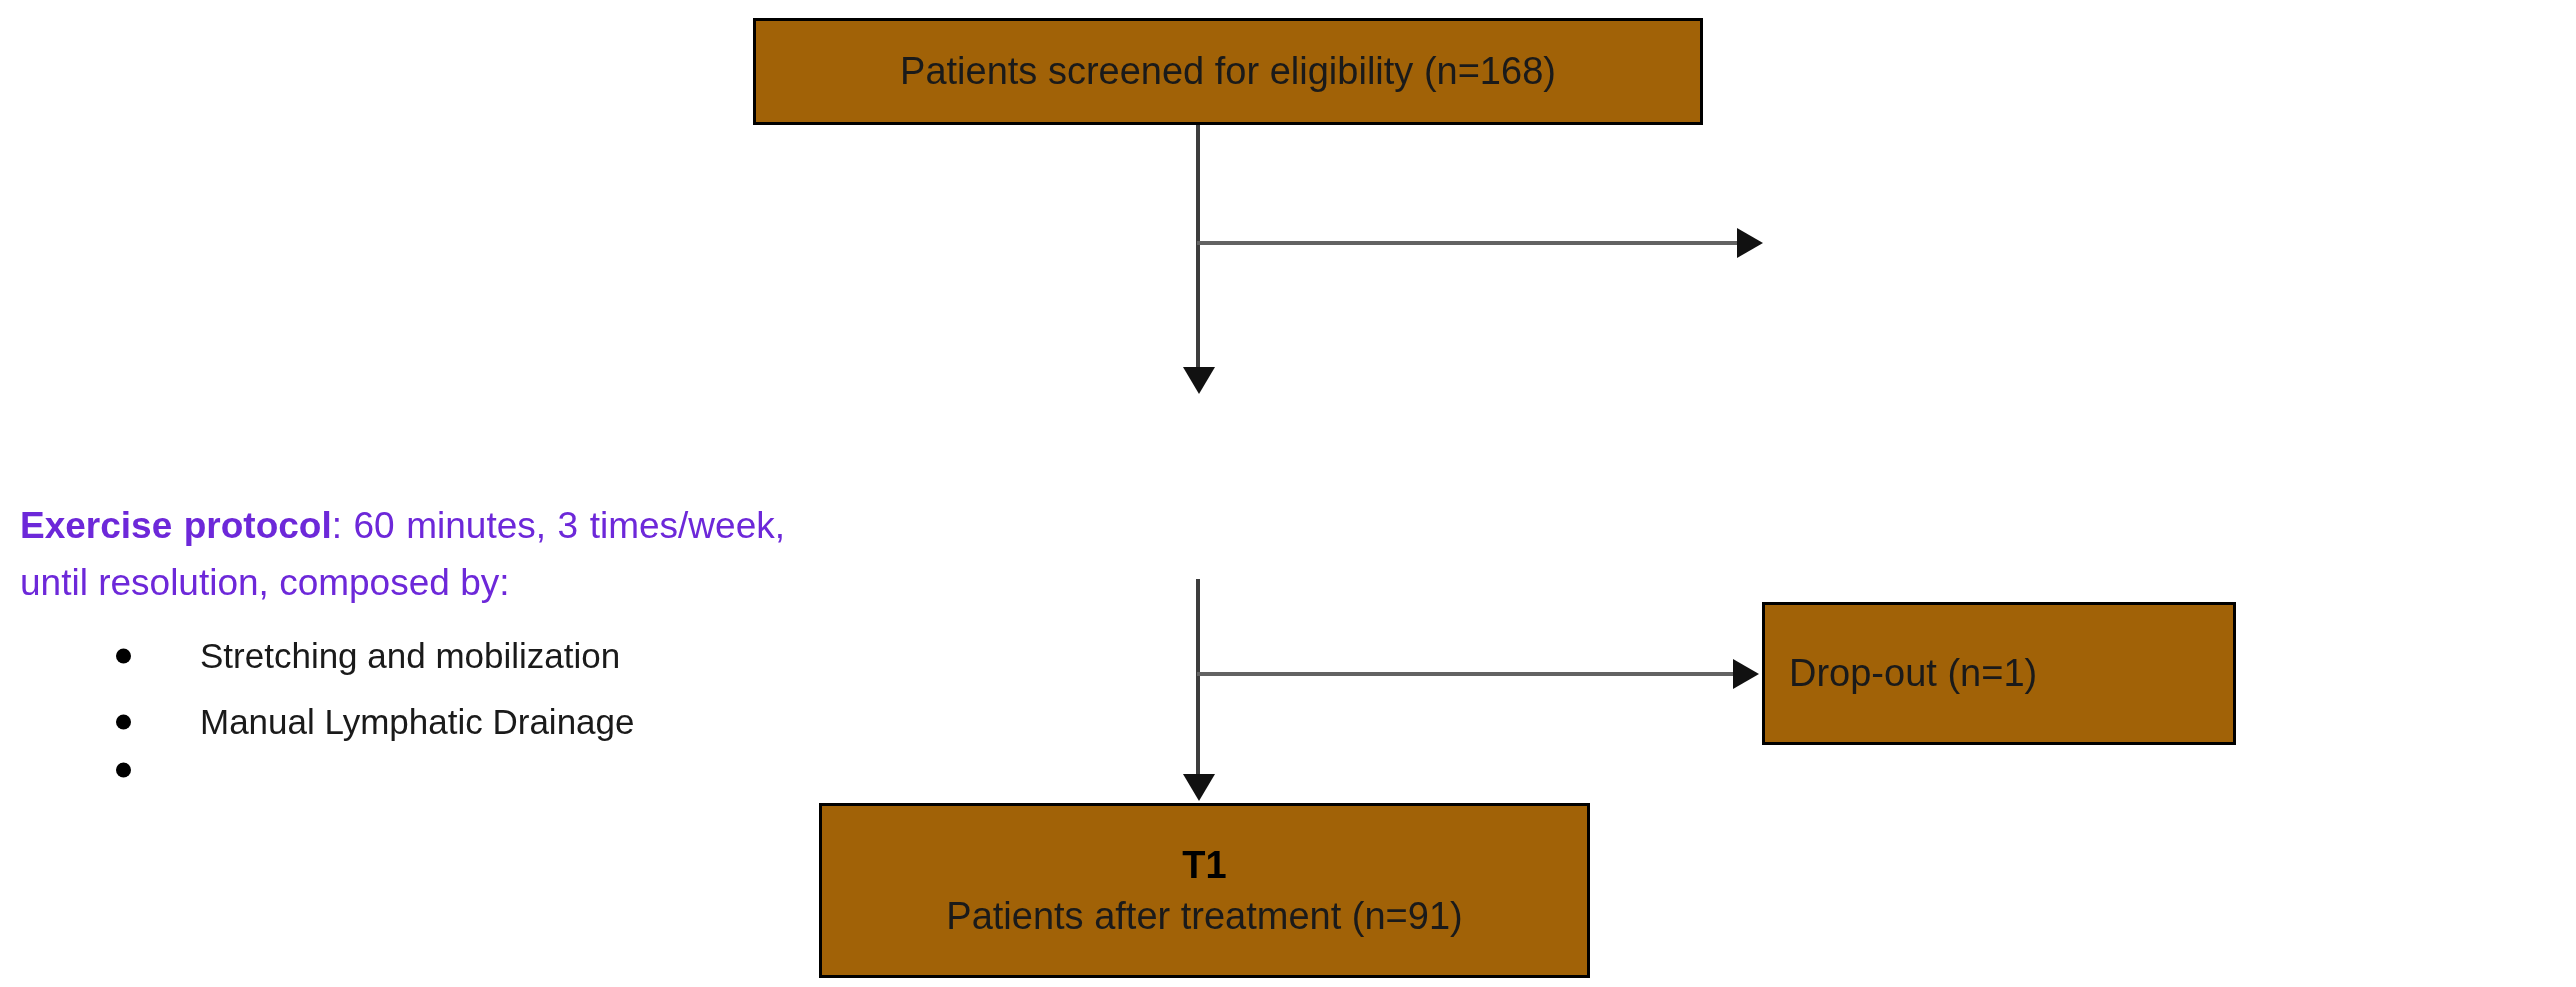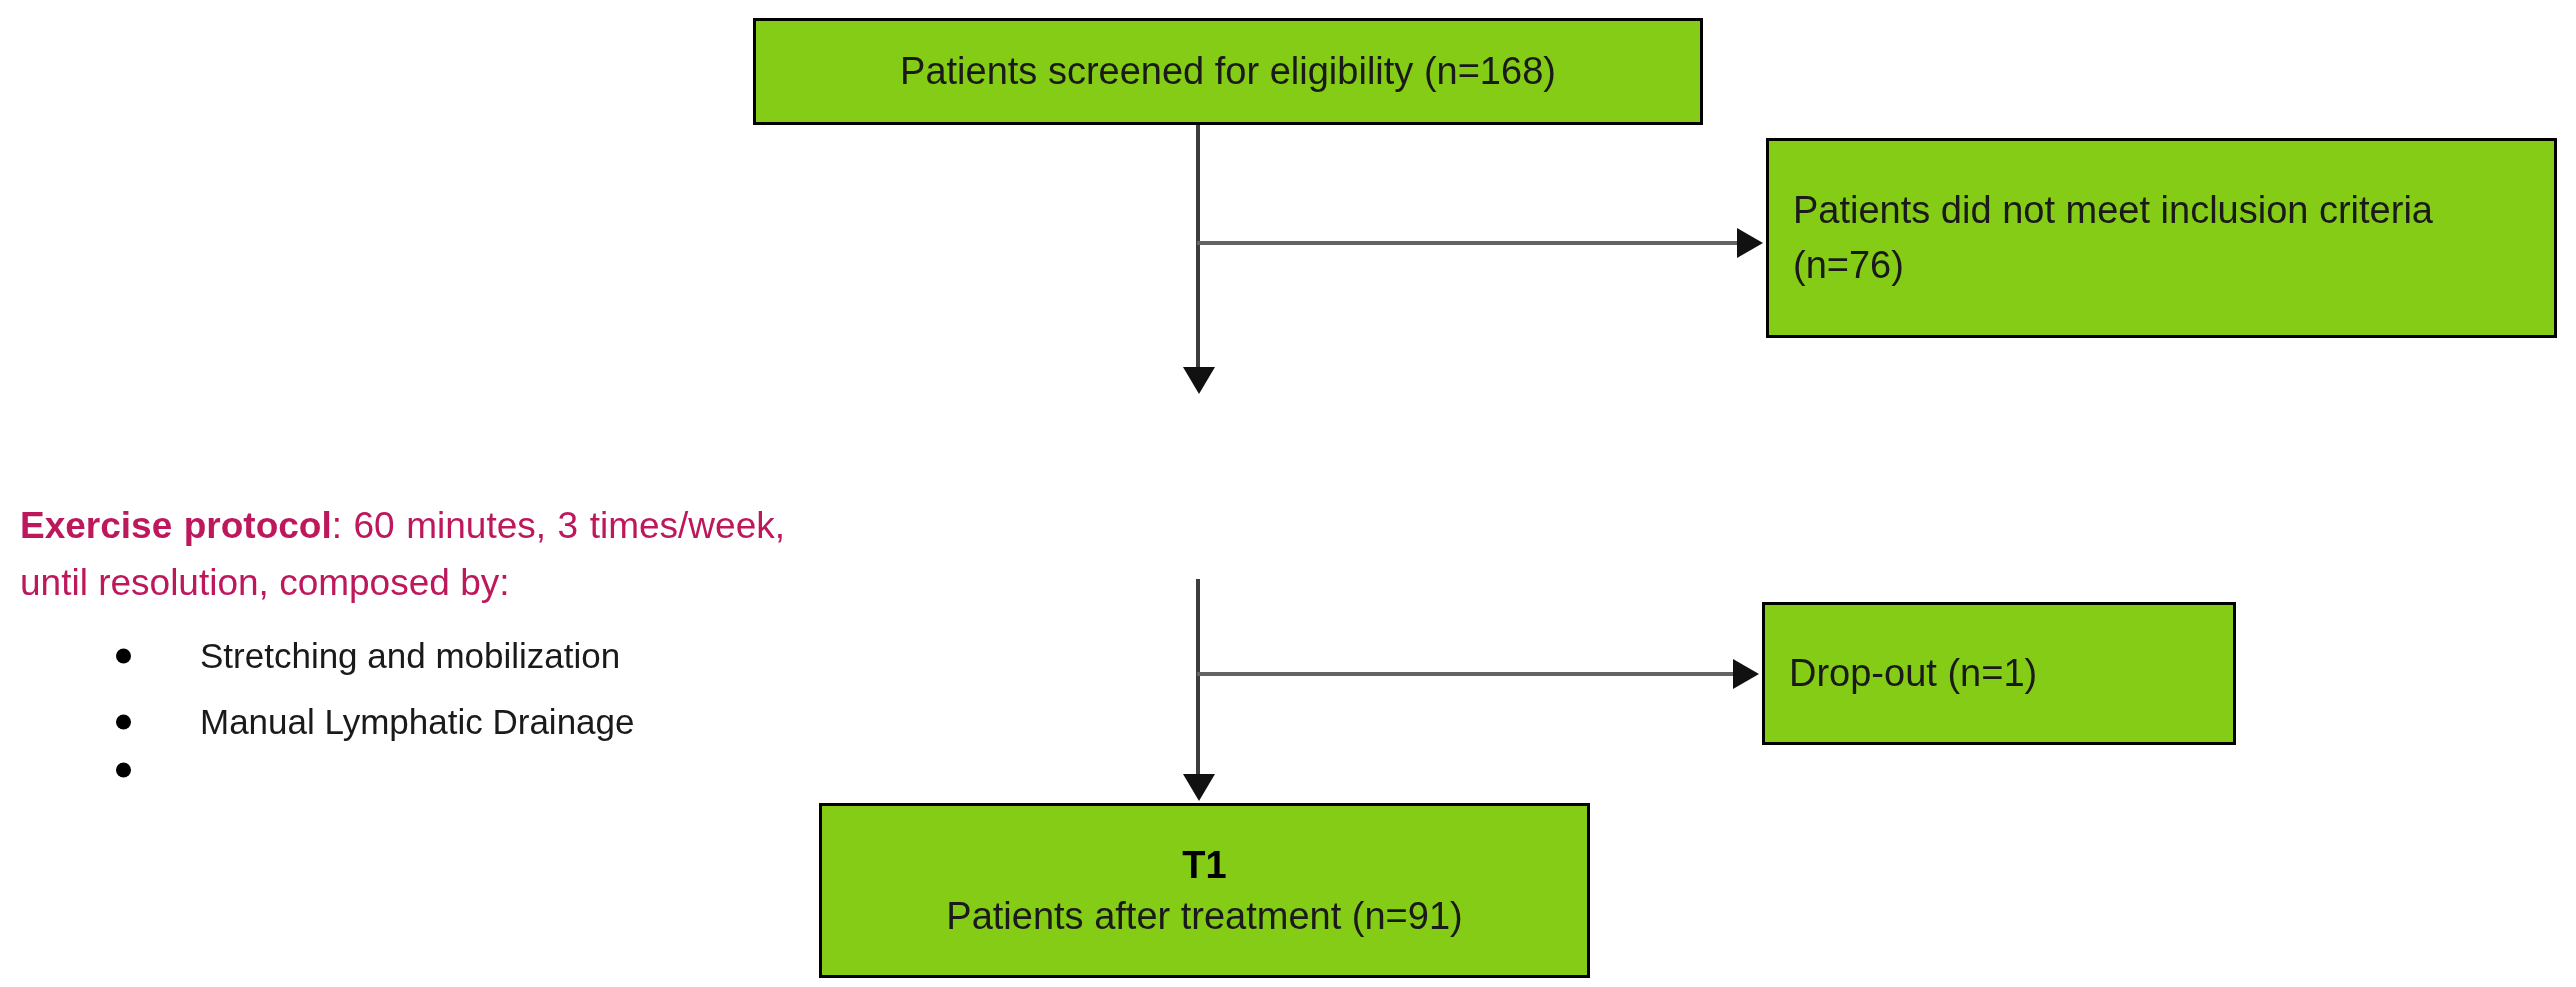--- a/index.html
+++ b/index.html
@@ -17,21 +17,21 @@
     height: 988px;
     background: #ffffff;
     overflow: hidden;
   }
 
   
   .node {
     position: absolute;
     box-sizing: border-box;
     border: 3.2px solid #000000;
-    background: #84cc16;
+    background: #a16207;
     display: flex;
     flex-direction: column;
     justify-content: center;
     align-items: center;
     text-align: center;
     font-size: 38px;
     line-height: 1.32;
     color: #1a1a1a;
   }
   .node.left-align {
@@ -103,21 +103,21 @@
     position: absolute;
     left: 20px;
     top: 498px;
     width: 765px;
   }
   #protocol-paragraph {
     font-size: 37px;
     line-height: 1.53;
     text-align: justify;
     text-justify: inter-word;
-    color: #be185d;
+    color: #6d28d9;
     margin: 0;
   }
   #protocol-paragraph .lead {
     font-weight: bold;
   }
   #protocol-list {
     list-style: none;
     margin: 27px 0 0 0;
     padding: 0;
   }
@@ -148,23 +148,20 @@
   <div class="node" id="node-screened">
     <div class="desc">Patients screened for eligibility (n=168)</div>
   </div>
 
   <div class="v-line" id="vline-1"></div>
   <div class="arrow-down" id="arrow-1"></div>
 
   <div class="h-line" id="hline-1"></div>
   <div class="arrow-right" id="arrow-h1"></div>
 
-  <div class="node left-align" id="node-excluded">
-    <div class="desc">Patients did not meet inclusion criteria (n=76)</div>
-  </div>
 
 
   <div class="v-line" id="vline-2"></div>
   <div class="arrow-down" id="arrow-2"></div>
 
   <div class="h-line" id="hline-2"></div>
   <div class="arrow-right" id="arrow-h2"></div>
 
   <div class="node left-align" id="node-dropout">
     <div class="desc">Drop-out (n=1)</div>

